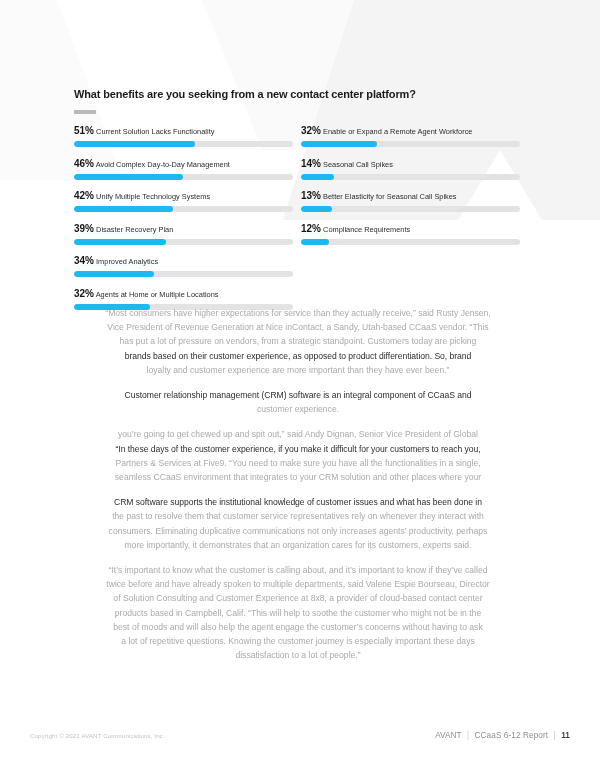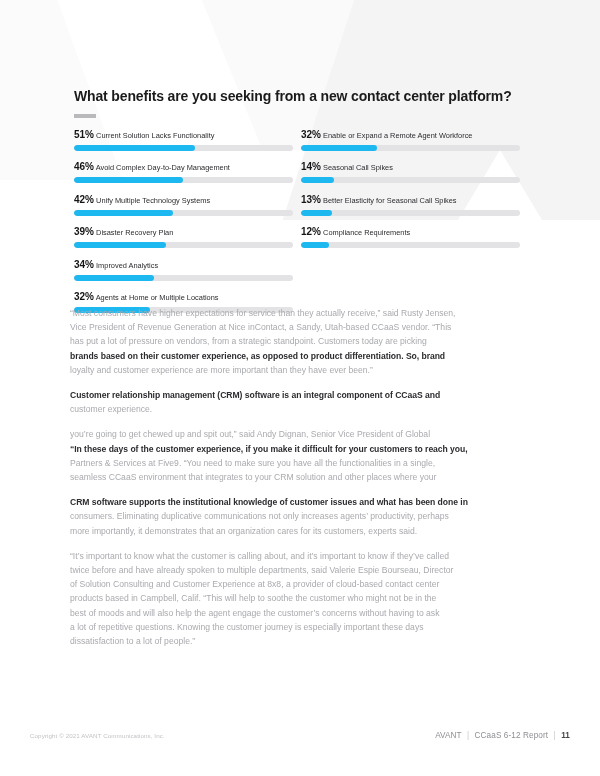--- a/index.html
+++ b/index.html
@@ -73,21 +73,21 @@
   }
 
   
   .chart-block {
     position: absolute;
     left: 74px;
     top: 88px;
     width: 446px;
   }
   .chart-title {
-    font-size: 14px;
+    font-size: 11px;
     font-weight: bold;
     color: #1b1b1b;
     letter-spacing: -0.15px;
     line-height: 1.2;
     margin: 0;
   }
   .title-rule {
     width: 22px;
     height: 4px;
     background: #b9b9bc;
@@ -139,25 +139,26 @@
     position: absolute;
     left: 70px;
     top: 306px;
     width: 456px;
   }
   .para {
     margin: 0 0 11px 0;
     font-size: 8.6px;
     line-height: 14.2px;
     color: #a9aaae;
+    text-align: center;
   }
   .para .ln { display: block; white-space: nowrap; }
   .para .ln.dark {
     color: #2c2c30;
-    font-weight: bold;
+    font-weight: normal;
     letter-spacing: -0.05px;
   }
 
   
   .footer-rule {
     position: absolute;
     left: 0; right: 0;
     top: 722px;
     height: 1px;
     background: #ffffff;
@@ -281,20 +282,21 @@
         <span class="ln">customer experience.</span>
       </p>
       <p class="para">
         <span class="ln">you’re going to get chewed up and spit out,” said Andy Dignan, Senior Vice President of Global</span>
         <span class="ln dark">“In these days of the customer experience, if you make it difficult for your customers to reach you,</span>
         <span class="ln">Partners &amp; Services at Five9. “You need to make sure you have all the functionalities in a single,</span>
         <span class="ln">seamless CCaaS environment that integrates to your CRM solution and other places where your</span>
       </p>
       <p class="para">
         <span class="ln dark">CRM software supports the institutional knowledge of customer issues and what has been done in</span>
+        <span class="ln">the past to resolve them that customer service representatives rely on whenever they interact with</span>
         <span class="ln">consumers. Eliminating duplicative communications not only increases agents’ productivity, perhaps</span>
         <span class="ln">more importantly, it demonstrates that an organization cares for its customers, experts said.</span>
       </p>
       <p class="para">
         <span class="ln">“It’s important to know what the customer is calling about, and it’s important to know if they’ve called</span>
         <span class="ln">twice before and have already spoken to multiple departments, said Valerie Espie Bourseau, Director</span>
         <span class="ln">of Solution Consulting and Customer Experience at 8x8, a provider of cloud-based contact center</span>
         <span class="ln">products based in Campbell, Calif. “This will help to soothe the customer who might not be in the</span>
         <span class="ln">best of moods and will also help the agent engage the customer’s concerns without having to ask</span>
         <span class="ln">a lot of repetitive questions. Knowing the customer journey is especially important these days</span>

